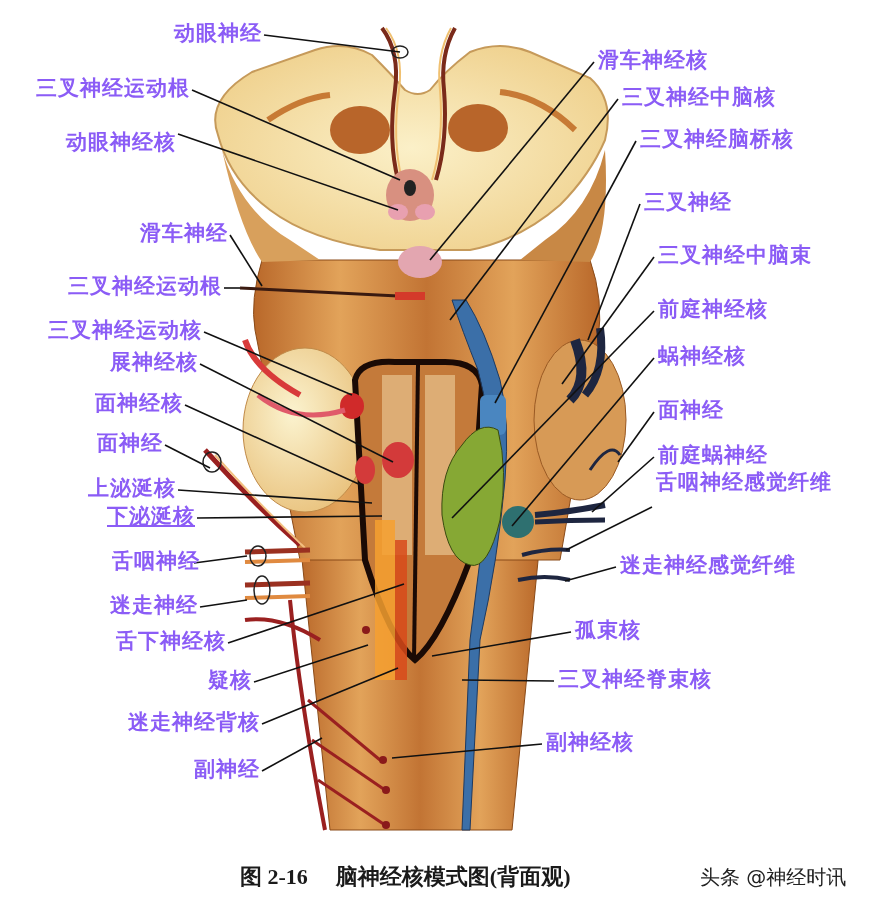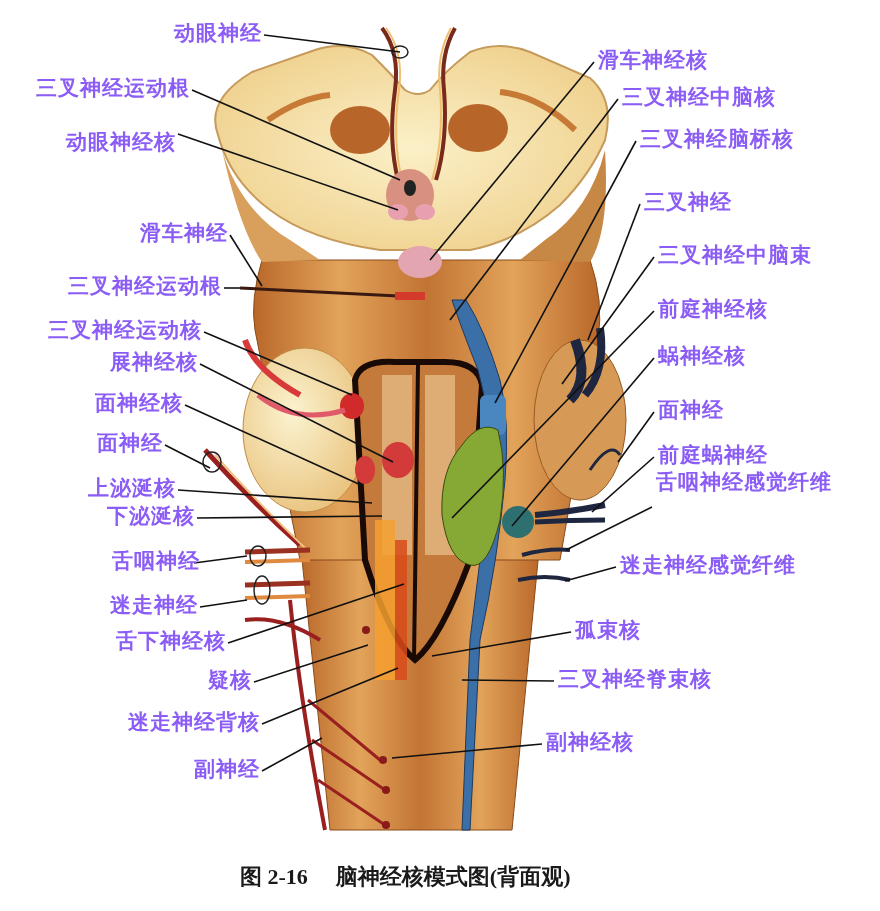--- a/index.html
+++ b/index.html
@@ -155,21 +155,21 @@
       <div class="lbl left" style="right: 618px; top: 21px;">动眼神经</div>
       <div class="lbl left" style="right: 690px; top: 76px;">三叉神经运动根</div>
       <div class="lbl left" style="right: 704px; top: 120px; margin-top: 10px;">动眼神经核</div>
       <div class="lbl left" style="right: 652px; top: 221px;">滑车神经</div>
       <div class="lbl left" style="right: 658px; top: 274px;">三叉神经运动根</div>
       <div class="lbl left" style="right: 678px; top: 318px;">三叉神经运动核</div>
       <div class="lbl left" style="right: 682px; top: 350px;">展神经核</div>
       <div class="lbl left" style="right: 697px; top: 391px;">面神经核</div>
       <div class="lbl left" style="right: 717px; top: 431px;">面神经</div>
       <div class="lbl left" style="right: 704px; top: 476px;">上泌涎核</div>
-      <div class="lbl left" style="right: 685px; top: 504px;">下泌涎核</div>
+      <div class="lbl left" style="right: 685px; top: 504px; text-decoration: underline;">下泌涎核</div>
       <div class="lbl left" style="right: 680px; top: 549px; margin-left: 20px;">舌咽神经</div>
       <div class="lbl left" style="right: 682px; top: 593px;">迷走神经</div>
       <div class="lbl left" style="right: 654px; top: 629px;">舌下神经核</div>
       <div class="lbl left" style="right: 628px; top: 668px;">疑核</div>
       <div class="lbl left" style="right: 620px; top: 710px;">迷走神经背核</div>
       <div class="lbl left" style="right: 620px; top: 757px;">副神经</div>
     </div>
   <div id="labels-right">
       <div class="lbl right" style="left: 598px; top: 48px;">滑车神经核</div>
       <div class="lbl right" style="left: 622px; top: 85px;">三叉神经中脑核</div>
@@ -183,13 +183,14 @@
       <div class="lbl right" style="left: 656px; top: 470px;">舌咽神经感觉纤维</div>
       <div class="lbl right" style="left: 620px; top: 553px;">迷走神经感觉纤维</div>
       <div class="lbl right" style="left: 575px; top: 618px;">孤束核</div>
       <div class="lbl right" style="left: 558px; top: 667px;">三叉神经脊束核</div>
       <div class="lbl right" style="left: 546px; top: 730px;">副神经核</div>
     </div>
 
   <div class="caption">
     <span class="num">图 2-16</span><span>脑神经核模式图(背面观)</span>
   </div>
+  <div class="watermark">头条 @神经时讯</div>
 </div>
 
 </body></html>

